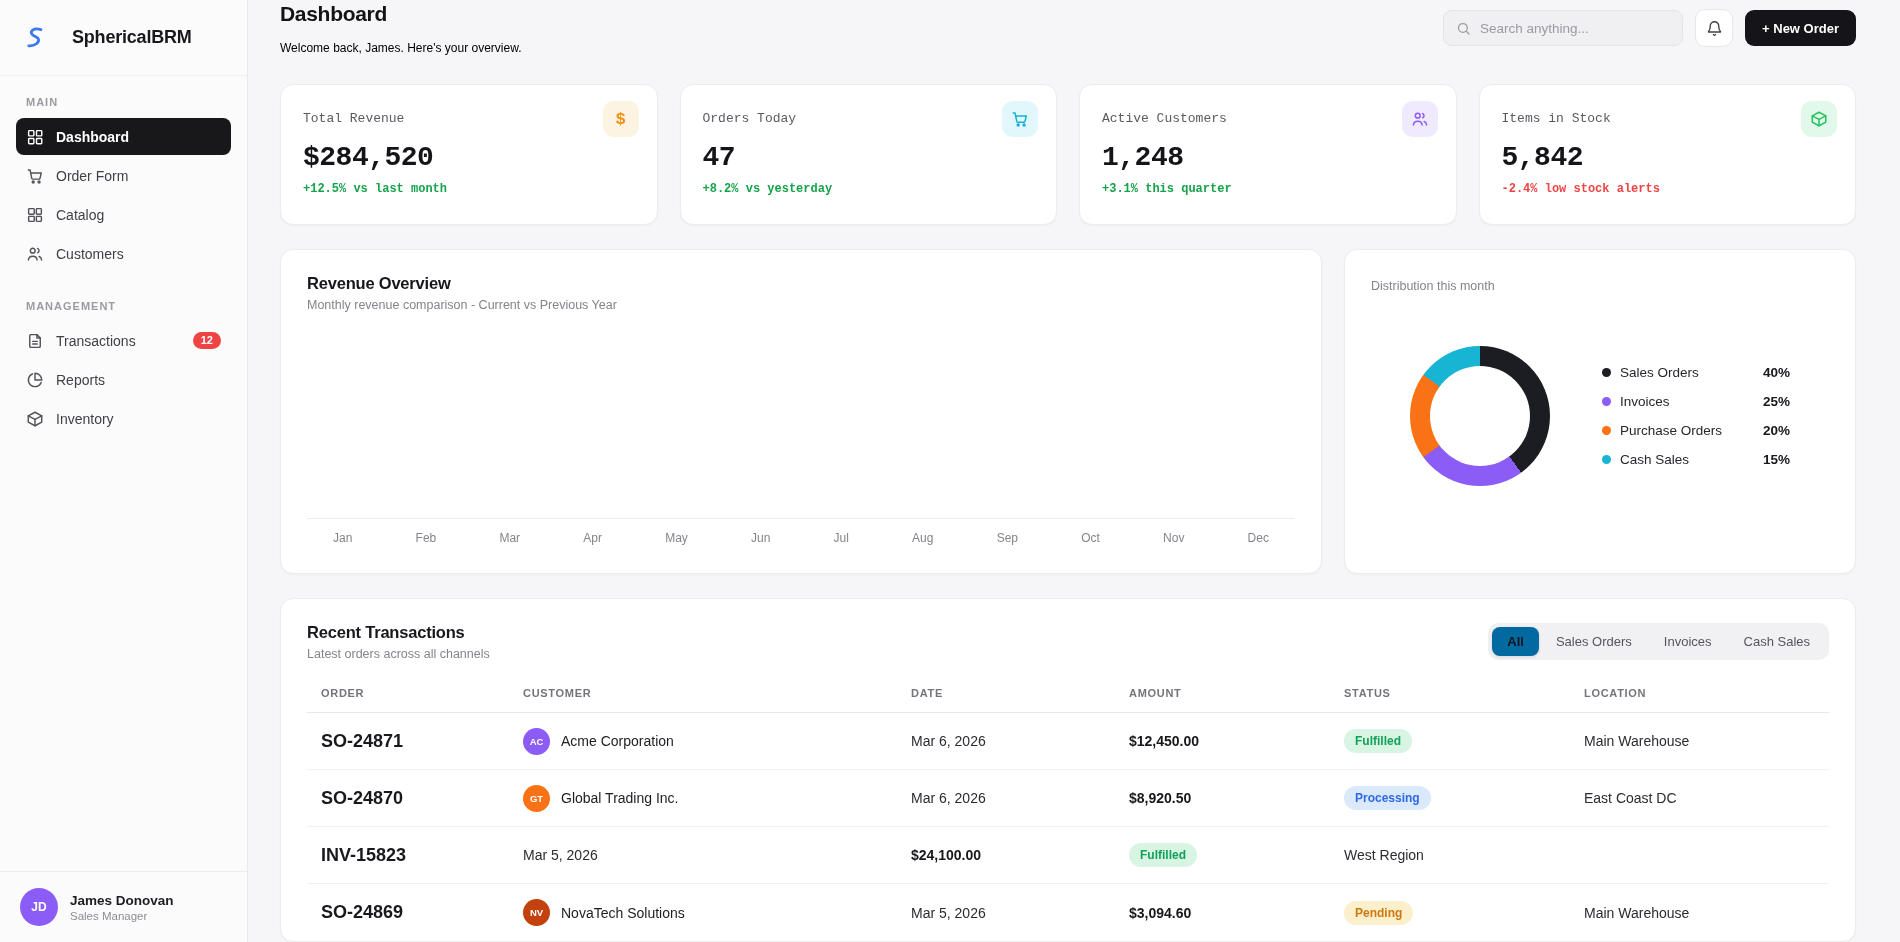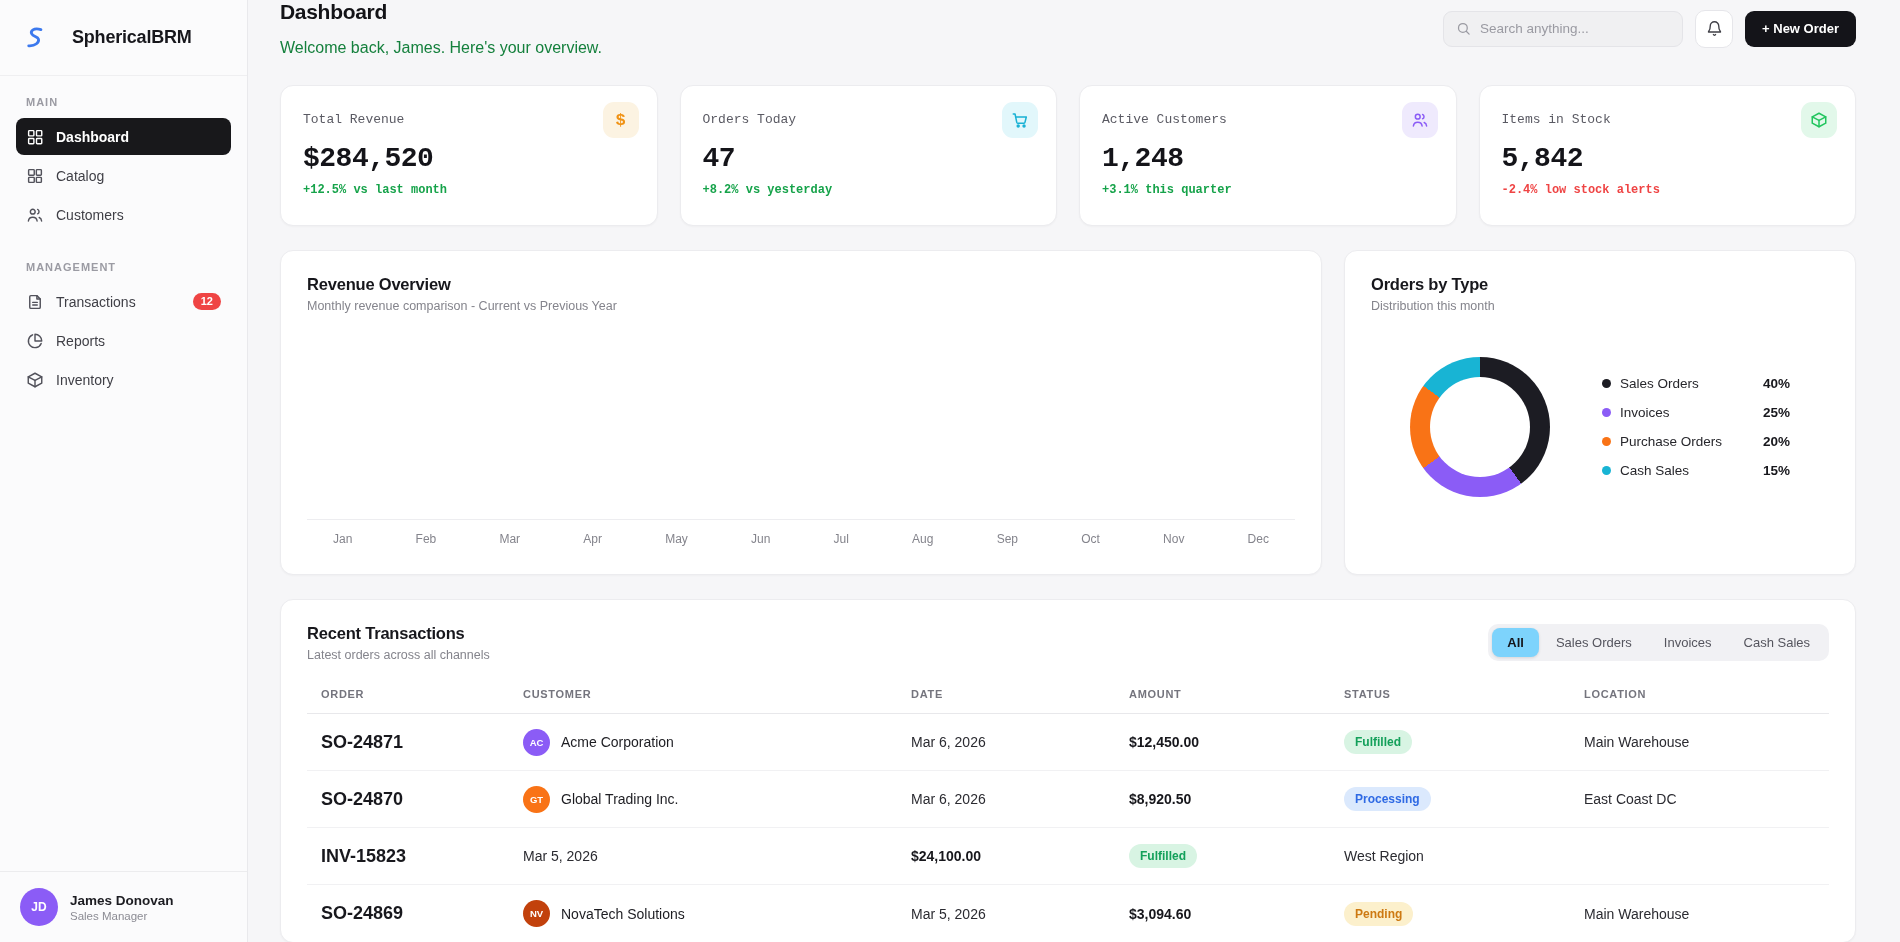--- a/index.html
+++ b/index.html
@@ -54,21 +54,21 @@
   .user-name { font-size:13.5px; font-weight:700; color:#1c1c21; }
   .user-role { font-size:11.5px; color:#8c8c94; margin-top:2px; }
 
   
   .main { flex:1; display:flex; flex-direction:column; min-width:0; }
   .topbar {
     height:76px; display:flex; align-items:center; justify-content:space-between;
     padding:0 44px 0 32px;
   }
   .page-title { font-size:21px; font-weight:800; letter-spacing:-0.3px; color:#131317; }
-  .page-subtitle { font-size:16px; color:#15803d; margin-top:15px; }
+  .page-subtitle { font-size:12px; color:#000000; margin-top:15px; }
   .topbar-right { display:flex; align-items:center; gap:12px; }
   .search-box {
     display:flex; align-items:center; gap:9px;
     width:240px; height:36px; padding:0 12px;
     background:#f0f0f2; border:1px solid #e4e4e8; border-radius:9px;
     color:#9a9aa2;
   }
   .search-box input {
     border:none; outline:none; background:transparent; width:100%;
     font-family:"Liberation Sans", sans-serif; font-size:13.5px; color:#3f3f46;
@@ -132,21 +132,21 @@
   .tx-head { display:flex; align-items:flex-start; justify-content:space-between; }
   .tabs {
     display:flex; align-items:center; gap:2px;
     background:#f1f1f4; border-radius:10px; padding:4px;
   }
   .tab {
     font-size:13px; color:#55555e; padding:7px 15px; border-radius:8px;
     cursor:pointer; white-space:nowrap;
   }
   .tab.active {
-    background:#7dd3fc; color:#141419; font-weight:700;
+    background:#0369a1; color:#141419; font-weight:700;
     box-shadow:0 1px 3px rgba(20,20,25,0.12);
   }
   .table { margin-top:26px; }
   .t-grid {
     display:grid; align-items:center;
     grid-template-columns:202px 388px 218px 215px 240px 1fr;
     padding:0 14px;
   }
   .t-header { padding-bottom:13px; border-bottom:1px solid #e8e8eb; }
   .t-header .th {
@@ -195,20 +195,30 @@
           <svg width="18" height="18" viewBox="0 0 24 24" fill="none" stroke="currentColor" stroke-width="1.9" stroke-linejoin="round">
               <rect x="3.5" y="3.5" width="7" height="7" rx="1"></rect>
               <rect x="14" y="3.5" width="7" height="7" rx="1"></rect>
               <rect x="3.5" y="14" width="7" height="7" rx="1"></rect>
               <rect x="14" y="14" width="7" height="7" rx="1"></rect>
             </svg>
         </span>
         <span class="nav-label">Dashboard</span>
       </div>
 
+      <div class="nav-item">
+        <span class="nicon">
+          <svg width="18" height="18" viewBox="0 0 24 24" fill="none" stroke="currentColor" stroke-width="1.9" stroke-linecap="round" stroke-linejoin="round">
+              <path d="M3 4h2.4l2.3 11.2a1.3 1.3 0 0 0 1.3 1h8.3a1.3 1.3 0 0 0 1.3-1L20.4 8H6.2"></path>
+              <circle cx="9.6" cy="20" r="1.3"></circle>
+              <circle cx="17.4" cy="20" r="1.3"></circle>
+            </svg>
+        </span>
+        <span class="nav-label">Order Form</span>
+      </div>
 
       <div class="nav-item">
         <span class="nicon">
           <svg width="18" height="18" viewBox="0 0 24 24" fill="none" stroke="currentColor" stroke-width="1.9" stroke-linejoin="round">
               <rect x="3.5" y="3.5" width="7.5" height="7.5" rx="1"></rect>
               <rect x="13.8" y="3.5" width="6.7" height="7.5" rx="1"></rect>
               <rect x="3.5" y="13.8" width="7.5" height="6.7" rx="1"></rect>
               <rect x="13.8" y="13.8" width="6.7" height="6.7" rx="1"></rect>
             </svg>
         </span>
@@ -371,21 +381,20 @@
           <span class="month-label">Jul</span>
           <span class="month-label">Aug</span>
           <span class="month-label">Sep</span>
           <span class="month-label">Oct</span>
           <span class="month-label">Nov</span>
           <span class="month-label">Dec</span>
         </div>
       </div>
 
       <div class="card chart-card">
-        <div class="card-title">Orders by Type</div>
         <div class="card-subtitle">Distribution this month</div>
         <div class="donut-wrap">
           <div class="donut" style="background: conic-gradient(rgb(28, 28, 35) 0deg, rgb(28, 28, 35) 144deg, rgb(139, 92, 246) 144deg, rgb(139, 92, 246) 234deg, rgb(249, 115, 22) 234deg, rgb(249, 115, 22) 306deg, rgb(24, 180, 212) 306deg, rgb(24, 180, 212) 360deg);">
             <div class="donut-hole"></div>
           </div>
           <div class="legend">
             <div class="legend-row">
               <span class="legend-dot" style="background: rgb(28, 28, 35);"></span>
               <span class="legend-label">Sales Orders</span>
               <span class="legend-pct">40%</span>

